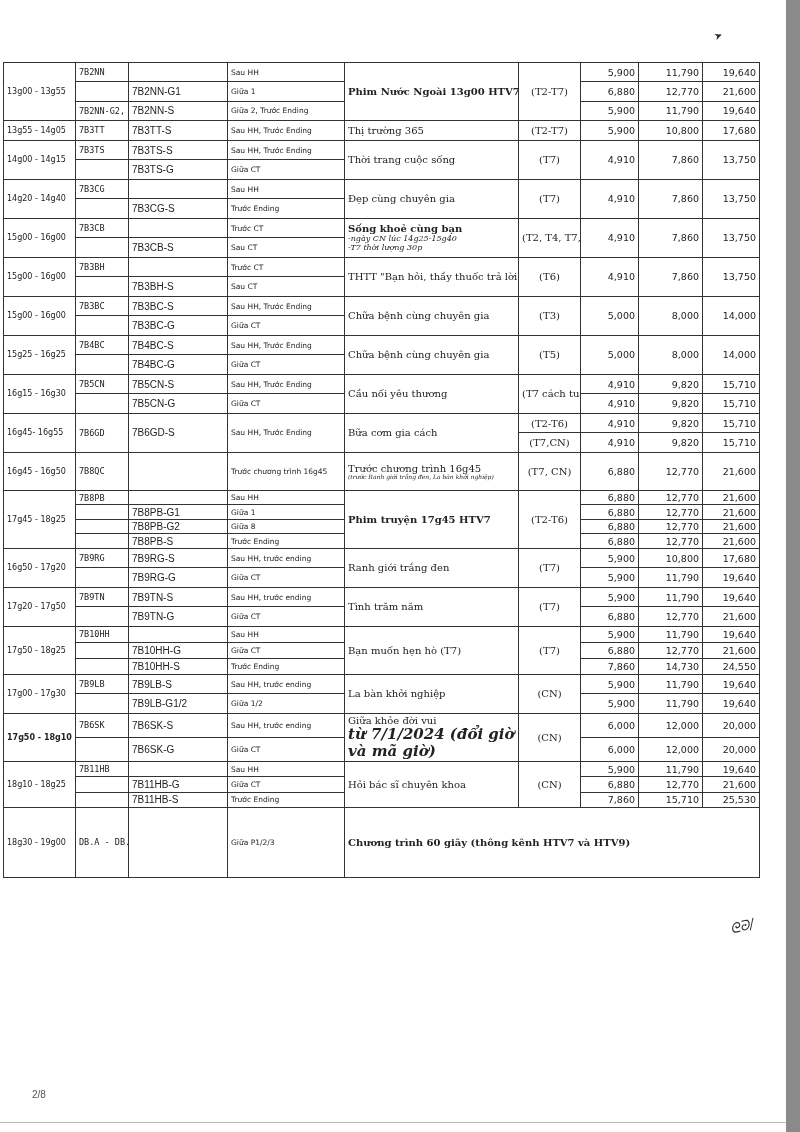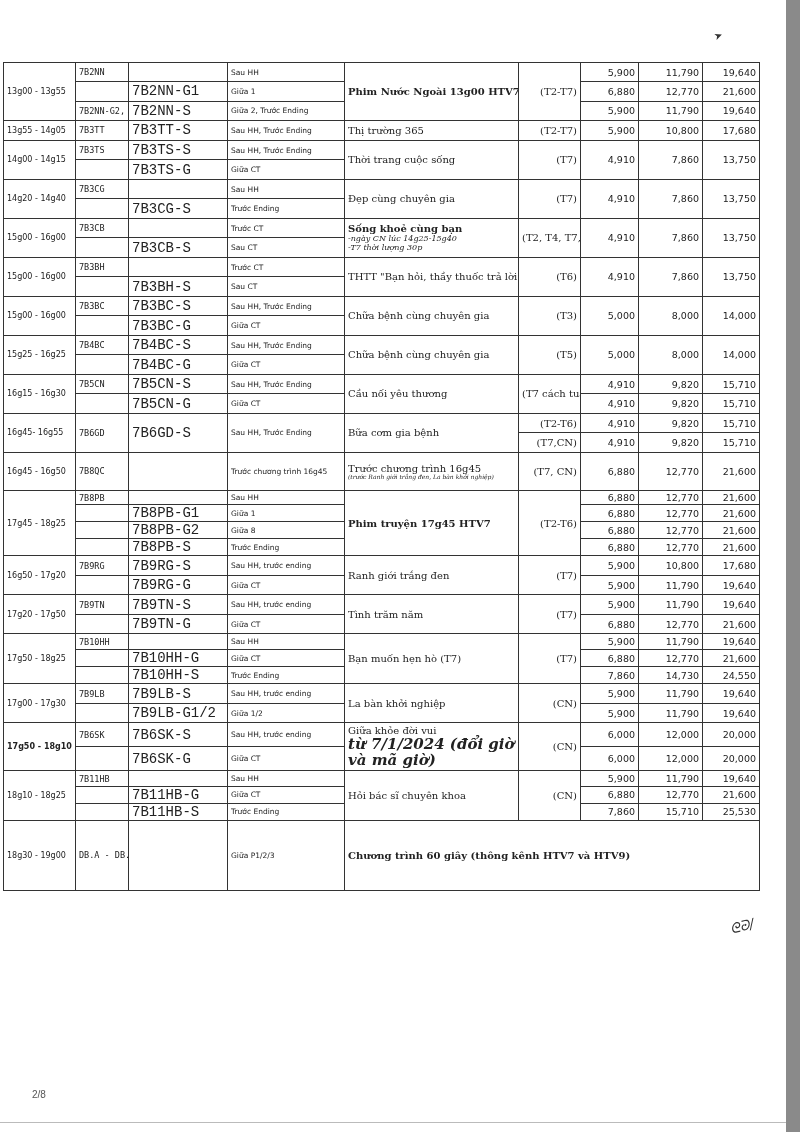--- a/index.html
+++ b/index.html
@@ -8,24 +8,24 @@
   .rightband { position:absolute; left:786px; top:0; width:14px; height:1132px; background:#8a8a8a; }
   .bottomline { position:absolute; left:0; top:1122px; width:786px; height:1px; background:#bbb; }
   .mark { position:absolute; left:714px; top:30px; font-size:10px; color:#333; transform:rotate(-20deg); }
   .sig { position:absolute; left:730px; top:918px; font-size:14px; color:#333; font-style:italic; transform:rotate(-15deg); font-family:"DejaVu Serif", serif; }
   .pagenum { position:absolute; left:32px; top:1089px; font-size:10px; color:#555; font-family:"Liberation Sans", sans-serif; }
 
   table.sched { position:absolute; left:3px; top:62px; border-collapse:collapse; table-layout:fixed; width:756px; }
   table.sched td { border:1px solid #333; padding:0 3px; vertical-align:middle; overflow:hidden; white-space:nowrap; }
   .c-time { width:66px; font-size:8px; font-family:"DejaVu Sans", sans-serif; }
   .c-code1 { width:47px; font-size:8.5px; font-family:"DejaVu Sans Mono", monospace; }
-  .c-code2 { width:93px; font-size:14px; font-family:Liberation Mono, monospace; }
+  .c-code2 { width:93px; font-size:10px; font-family:Liberation Sans, sans-serif; }
   .c-pos { width:111px; font-size:7.5px; font-family:"DejaVu Sans", sans-serif; }
   .c-prog { width:167px; font-size:10px; }
-  .c-day { width:60px; font-size:10px; text-align:right; }
+  .c-day { width:60px; font-size:10px; text-align:center; }
   .c-num { text-align:right; font-size:9.5px; font-family:"DejaVu Sans", sans-serif; }
   .c-n1 { width:52px; } .c-n2 { width:58px; } .c-n3 { width:52px; }
   .bold { font-weight:bold; }
   .note { font-size:8px; font-style:italic; display:block; line-height:1.15; }
   .note-small { font-size:6px; font-style:italic; display:block; white-space:normal; line-height:1.1; }
   .note-bold { font-size:15px; font-style:italic; font-weight:bold; display:block; white-space:normal; line-height:1.1; }
   .wrap { white-space:normal; line-height:1.1; }
   .timebold { font-weight:bold;margin-left:8px; }
 </style>
 </head>
@@ -199,21 +199,21 @@
         <td class="c-pos">Giữa CT</td>
         <td class="c-num c-n1">4,910</td>
         <td class="c-num c-n2">9,820</td>
         <td class="c-num c-n3">15,710</td>
       </tr>
       <tr style="height: 19.5px;">
         <td class="c-time" rowspan="2">16g45- 16g55</td>
         <td class="c-code1" rowspan="2">7B6GD</td>
         <td class="c-code2" rowspan="2">7B6GD-S</td>
         <td class="c-pos" rowspan="2">Sau HH, Trước Ending</td>
-        <td class="c-prog" rowspan="2">Bữa cơm gia bệnh</td>
+        <td class="c-prog" rowspan="2">Bữa cơm gia cách</td>
         <td class="c-day">(T2-T6)</td>
         <td class="c-num c-n1">4,910</td>
         <td class="c-num c-n2">9,820</td>
         <td class="c-num c-n3">15,710</td>
       </tr>
       <tr style="height: 19.5px;">
         <td class="c-day">(T7,CN)</td>
         <td class="c-num c-n1">4,910</td>
         <td class="c-num c-n2">9,820</td>
         <td class="c-num c-n3">15,710</td>

